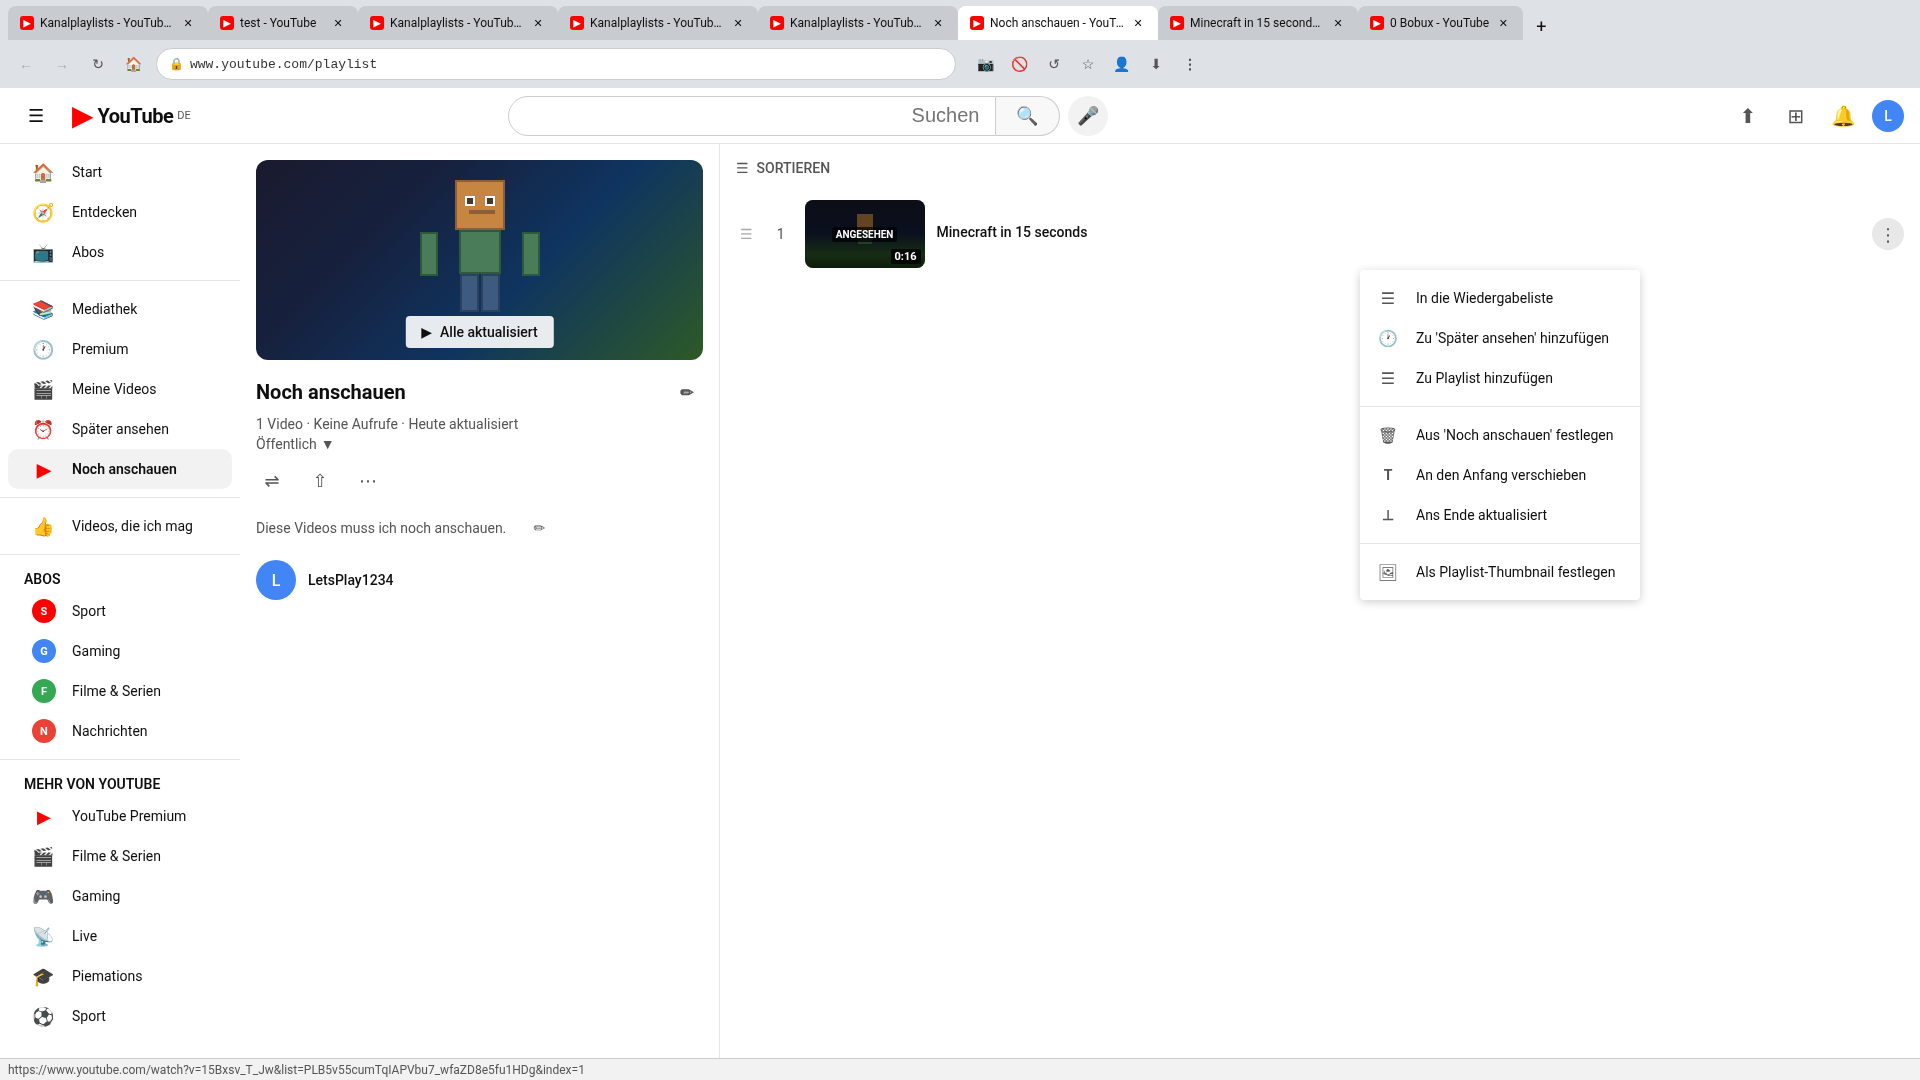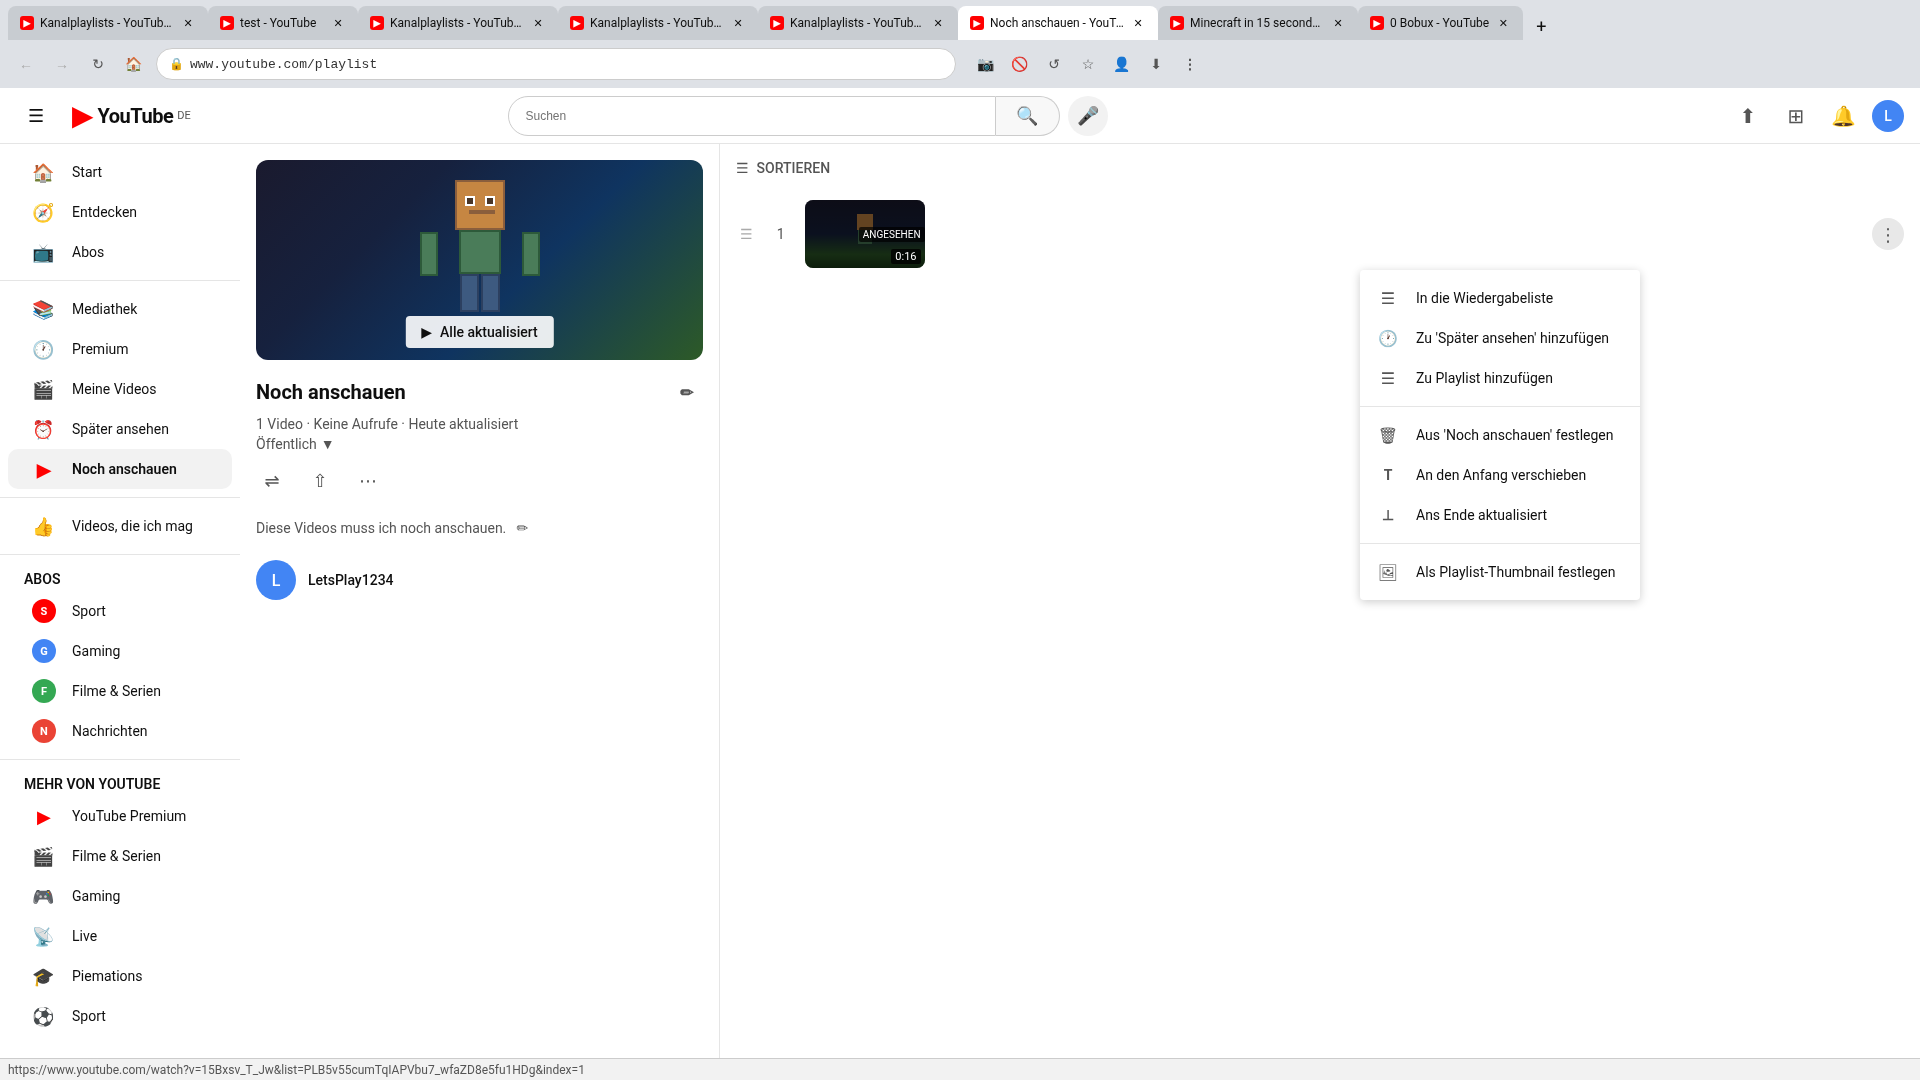--- a/index.html
+++ b/index.html
@@ -29,21 +29,21 @@
     
     .yt-app { display: flex; flex-direction: column; height: calc(1080px - 88px); }
 
     
     .yt-header { height: 56px; display: flex; align-items: center; padding: 0 16px; border-bottom: 1px solid #e5e5e5; gap: 16px; position: sticky; top: 0; z-index: 100; background: #fff; }
     .yt-logo { display: flex; align-items: center; gap: 4px; }
     .hamburger { width: 40px; height: 40px; border-radius: 50%; display: flex; align-items: center; justify-content: center; cursor: pointer; font-size: 18px; }
 
     .search-bar { flex: 1; display: flex; align-items: center; max-width: 600px; margin: 0 auto; }
     .search-input-wrap { flex: 1; display: flex; align-items: center; height: 40px; border: 1px solid #ccc; border-radius: 20px 0 0 20px; padding: 0 16px; background: #fff; }
-    .search-input { flex: 1; border: none; outline: none; font-size: 12px; background: transparent; }
+    .search-input { flex: 1; border: none; outline: none; font-size: 20px; background: transparent; text-align: right; }
     .search-btn { height: 40px; width: 64px; border: 1px solid #ccc; border-left: none; border-radius: 0 20px 20px 0; background: #f8f8f8; cursor: pointer; display: flex; align-items: center; justify-content: center; font-size: 18px; }
     .mic-btn { width: 40px; height: 40px; border-radius: 50%; background: #f2f2f2; display: flex; align-items: center; justify-content: center; cursor: pointer; margin-left: 8px; font-size: 18px; }
 
     .header-actions { display: flex; align-items: center; gap: 8px; margin-left: auto; }
     .header-action-btn { width: 40px; height: 40px; border-radius: 50%; display: flex; align-items: center; justify-content: center; cursor: pointer; font-size: 20px; color: #555; }
     .avatar { width: 32px; height: 32px; border-radius: 50%; background: #4285f4; color: #fff; display: flex; align-items: center; justify-content: center; font-size: 14px; font-weight: 500; cursor: pointer; }
 
     
     .yt-body { display: flex; flex: 1; overflow: hidden; }
 
@@ -73,39 +73,39 @@
 
     .playlist-info { margin-top: 16px; }
     .playlist-title { font-size: 20px; font-weight: 700; margin-bottom: 8px; display: flex; align-items: center; justify-content: space-between; }
     .edit-btn { width: 32px; height: 32px; border-radius: 50%; display: flex; align-items: center; justify-content: center; cursor: pointer; font-size: 16px; color: #555; }
     .playlist-meta { font-size: 14px; color: #555; margin-bottom: 4px; }
     .privacy-select { display: flex; align-items: center; gap: 4px; font-size: 14px; color: #555; cursor: pointer; margin-bottom: 12px; }
 
     .playlist-actions { display: flex; gap: 16px; margin-bottom: 16px; }
     .playlist-action-btn { width: 32px; height: 32px; border-radius: 50%; display: flex; align-items: center; justify-content: center; cursor: pointer; font-size: 18px; color: #555; }
 
-    .playlist-desc { font-size: 14px; color: #555; display: flex; align-items: center; gap: 0; }
+    .playlist-desc { font-size: 14px; color: #555; display: flex; align-items: center; gap: 17px; }
 
     .channel-info { display: flex; align-items: center; gap: 12px; margin-top: 16px; }
     .channel-avatar { width: 40px; height: 40px; border-radius: 50%; background: #4285f4; color: #fff; display: flex; align-items: center; justify-content: center; font-size: 16px; font-weight: 500; flex-shrink: 0; }
     .channel-name { font-size: 14px; font-weight: 500; }
 
     
     .video-list { flex: 1; padding: 16px; overflow-y: auto; }
     .video-list::-webkit-scrollbar { width: 4px; }
 
     .sort-bar { display: flex; align-items: center; gap: 8px; margin-bottom: 16px; font-size: 14px; color: #555; font-weight: 500; cursor: pointer; }
 
     .video-item { display: flex; align-items: center; padding: 8px 0; gap: 12px; border-radius: 8px; cursor: pointer; position: relative; }
     .video-drag-handle { color: #aaa; font-size: 14px; cursor: grab; padding: 4px; }
     .video-number { width: 24px; text-align: center; font-size: 14px; color: #555; flex-shrink: 0; }
     .video-thumbnail { width: 120px; height: 68px; border-radius: 8px; overflow: hidden; flex-shrink: 0; position: relative; }
     .video-thumb-img { width: 100%; height: 100%; background: linear-gradient(135deg, #1a1a2e 0%, #16213e 40%, #2d5a27 100%); }
     .video-duration { position: absolute; bottom: 4px; right: 4px; background: rgba(0,0,0,0.8); color: #fff; font-size: 11px; padding: 1px 4px; border-radius: 2px; }
-    .video-watched { position: absolute; top: 0; left: 0; right: 0; bottom: 0; background: rgba(0,0,0,0.5); display: flex; align-items: flex-end; justify-content: center; font-size: 11px; color: #fff; flex-direction: column; gap: 2px; }
+    .video-watched { position: absolute; top: 0; left: 0; right: 0; bottom: 0; background: rgba(0,0,0,0.5); display: flex; align-items: center; justify-content: center; font-size: 11px; color: #fff; flex-direction: column; gap: 2px; font-weight: bold; }
     .video-watched-label { background: rgba(0,0,0,0.7); padding: 2px 4px; border-radius: 2px; font-size: 10px; }
     .video-info { flex: 1; min-width: 0; }
     .video-title { font-size: 14px; font-weight: 500; margin-bottom: 4px; }
     .video-channel { font-size: 13px; color: #555; }
     .video-more-btn { width: 32px; height: 32px; border-radius: 50%; display: flex; align-items: center; justify-content: center; cursor: pointer; font-size: 18px; color: #555; flex-shrink: 0; }
     .video-more-btn.active { background: #e8e8e8; }
 
     
     .context-menu { position: fixed; right: 280px; top: 270px; background: #fff; border-radius: 4px; box-shadow: 0 2px 10px rgba(0,0,0,0.2); width: 280px; padding: 8px 0; z-index: 1000; }
     .context-menu-item { display: flex; align-items: center; height: 40px; padding: 0 16px; gap: 16px; cursor: pointer; }
@@ -408,20 +408,21 @@
                   <div style="width:14px;height:14px;background:#4a7c59;margin:0 auto;"></div>
                 </div>
               </div>
             </div>
             <div class="video-watched">
               <span class="video-watched-label">ANGESEHEN</span>
               <span class="video-duration">0:16</span>
             </div>
           </div>
           <div class="video-info">
+            <div class="video-title">Minecraft in 15 seconds</div>
           </div>
           <div class="video-more-btn active">⋮</div>
         </div>
       </div>
 
     </div>
   </div>
 
   <div class="status-bar">
     <span>https://www.youtube.com/watch?v=15Bxsv_T_Jw&amp;list=PLB5v55cumTqIAPVbu7_wfaZD8e5fu1HDg&amp;index=1</span>

